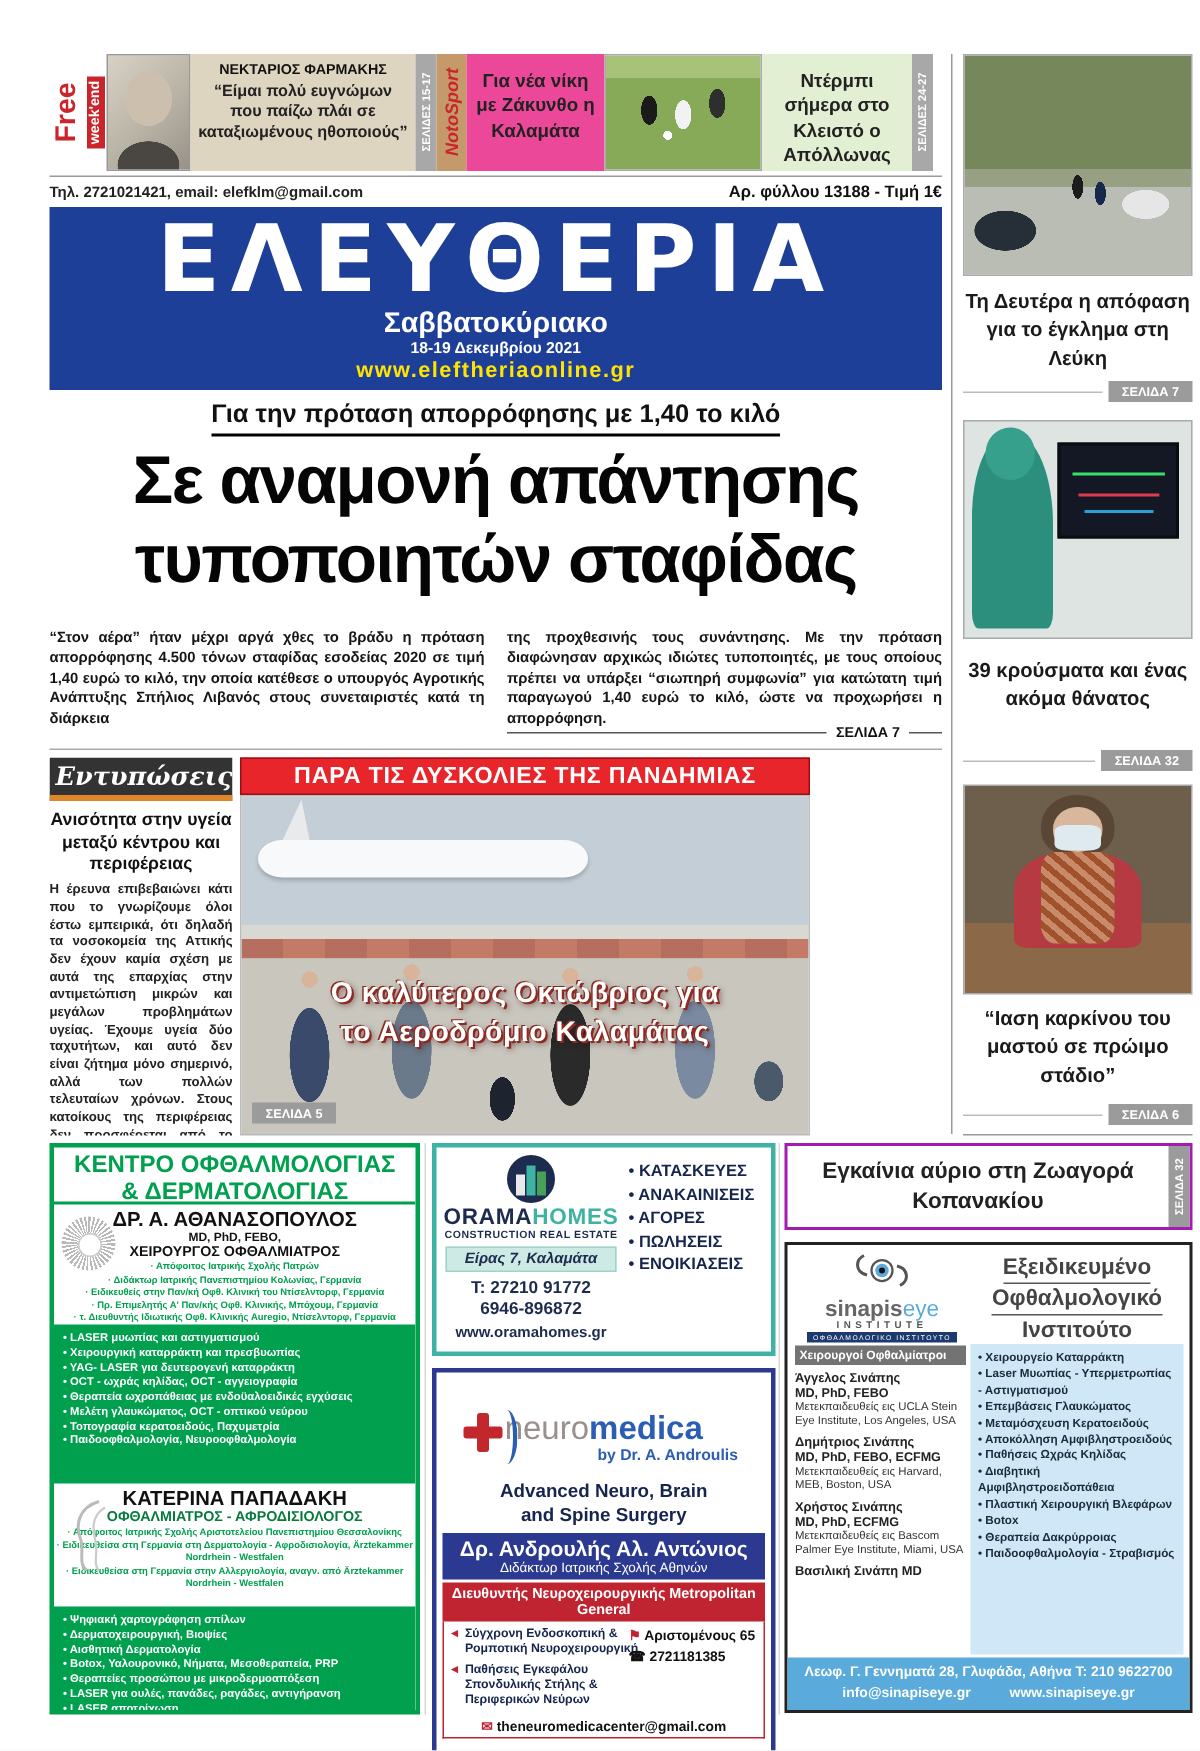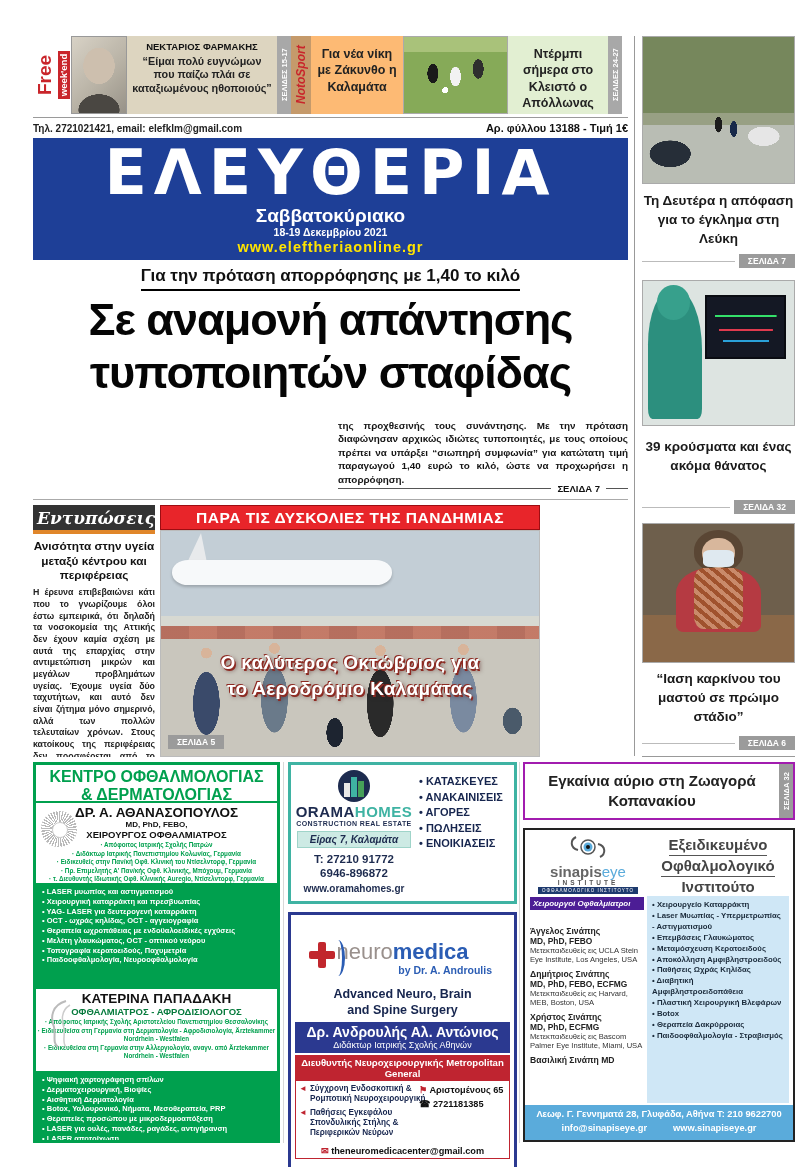--- a/index.html
+++ b/index.html
@@ -17,21 +17,21 @@
   .portrait { width:56px; border:1px solid #999;
     background: radial-gradient(26px 30px at 50% 38%, #cdbfae 0 60%, rgba(0,0,0,0) 61%),
                 radial-gradient(34px 26px at 50% 96%, #4a4742 0 60%, rgba(0,0,0,0) 61%),
                 linear-gradient(135deg,#d8d2c6 0%,#b9b3a6 55%,#979288 100%); }
   .quotebox { width:150px; background:#ddd5c0; padding:5px 4px; text-align:center; overflow:hidden; }
   .q-name { font-size:9.5px; font-weight:bold; color:#111; }
   .q-text { font-size:10.8px; font-weight:bold; color:#222; line-height:1.25; margin-top:3px; }
   .tabv { width:14px; background:#a8a8a8; color:#fff; font-size:7.5px; overflow:hidden; }
   .noto { width:20px; background:#c59a6b; font-size:12px; overflow:hidden; }
   .noto .vtext { color:#c9252b; font-style:italic; }
-  .sport-text1 { width:92px; background:#fdba74; font-size:12.5px; font-weight:bold; color:#222; text-align:center; padding:10px 3px; line-height:1.3; }
+  .sport-text1 { width:92px; background:#ec4899; font-size:12.5px; font-weight:bold; color:#222; text-align:center; padding:10px 3px; line-height:1.3; }
   .sport-photo { width:105px; border:1px solid #aaa;
     background: radial-gradient(9px 16px at 28% 48%, #1a1a1a 0 60%, rgba(0,0,0,0) 61%),
                 radial-gradient(9px 16px at 50% 52%, #f2f2f2 0 60%, rgba(0,0,0,0) 61%),
                 radial-gradient(9px 16px at 72% 42%, #2e2e2e 0 60%, rgba(0,0,0,0) 61%),
                 radial-gradient(5px 5px at 40% 70%, #fff 0 60%, rgba(0,0,0,0) 61%),
                 linear-gradient(#a9c27a 0 20%, #86aa58 20% 100%); }
   .sport-text2 { width:100px; background:#e2efd2; font-size:12.5px; font-weight:bold; color:#222; text-align:center; padding:10px 3px; line-height:1.3; }
 
   
   #contactrow { left:33px; top:117px; width:595px; border-top:1px solid #9a9a9a; padding-top:4px; display:flex; justify-content:space-between; align-items:baseline; }
@@ -184,21 +184,21 @@
   .s-top { display:flex; padding:4px 4px 2px 4px; height:66px; }
   .s-logo { width:118px; text-align:center; }
   .s-brand { font-size:15px; font-weight:bold; line-height:15px; }
   .s-brand .b1 { color:#666; } .s-brand .b2 { color:#5aabdb; font-weight:normal; }
   .s-inst { font-size:6.5px; letter-spacing:3px; color:#555; font-weight:bold; }
   .s-bar { background:#1d3a6e; color:#fff; font-size:4.5px; width:100px; margin:1px auto 0 auto; padding:1px 0; letter-spacing:1px; overflow:hidden; white-space:nowrap; }
   .s-head { flex:1; text-align:center; padding-top:1px; }
   .s-head span { display:inline-block; font-size:15px; font-weight:bold; color:#444; border-bottom:1px solid #555; line-height:1.25; margin-top:1px; }
   .s-main { display:flex; flex:1; padding:0 4px; }
   .s-left { width:118px; padding:1px 3px 0 1px; }
-  .s-dochead { background:#4c1d95; color:#fff; font-size:8px; font-weight:bold; font-style:italic; padding:2px 3px; margin-bottom:16px; }
+  .s-dochead { background:#737373; color:#fff; font-size:8px; font-weight:bold; padding:2px 3px; margin-bottom:3px; }
   .s-doc { margin-bottom:4px; }
   .s-docname { font-size:8.6px; font-weight:bold; color:#222; }
   .s-docdeg { font-size:8.4px; font-weight:bold; color:#222; }
   .s-doctrain { font-size:7.6px; color:#333; line-height:1.25; }
   .s-right { flex:1; background:#cfe7f6; margin-bottom:2px; padding:4px 4px 0 5px; }
   .s-right li { list-style:none; font-size:7.8px; font-weight:bold; color:#1a2a3a; line-height:1.4; }
   .s-right li::before { content:"• "; }
   .s-foot { background:#5aabdb; color:#fff; text-align:center; font-weight:bold; font-size:9.3px; line-height:1.5; padding:3px 0 4px 0; }
   .s-foot .gap { display:inline-block; width:26px; }
 </style>
@@ -245,20 +245,21 @@
     <div class="mh-site">www.eleftheriaonline.gr</div>
   </div>
 
   <div id="kicker" class="abs">
     <span>Για την πρόταση απορρόφησης με 1,40 το κιλό</span>
   </div>
   <div id="headline" class="abs">
     <div>Σε αναμονή απάντησης</div>
     <div>τυποποιητών σταφίδας</div>
   </div>
+  <div id="leadL" class="abs lead-col">“Στον αέρα” ήταν μέχρι αργά χθες το βράδυ η πρόταση απορρόφησης 4.500 τόνων σταφίδας εσοδείας 2020 σε τιμή 1,40 ευρώ το κιλό, την οποία κατέθεσε ο υπουργός Αγροτικής Ανάπτυξης Σπήλιος Λιβανός στους συνεταιριστές κατά τη διάρκεια</div>
   <div id="leadR" class="abs lead-col">της προχθεσινής τους συνάντησης. Με την πρόταση διαφώνησαν αρχικώς ιδιώτες τυποποιητές, με τους οποίους πρέπει να υπάρξει “σιωπηρή συμφωνία” για κατώτατη τιμή παραγωγού 1,40 ευρώ το κιλό, ώστε να προχωρήσει η απορρόφηση.</div>
   <div id="lead-pageref" class="abs">
     <span class="ln"></span>
       <span class="lbl">ΣΕΛΙΔΑ 7</span>
       <span class="ln2"></span>
   </div>
   <div id="midrule" class="abs"></div>
 
   <div id="opinion" class="abs">
     <div class="op-head">Εντυπώσεις</div>

